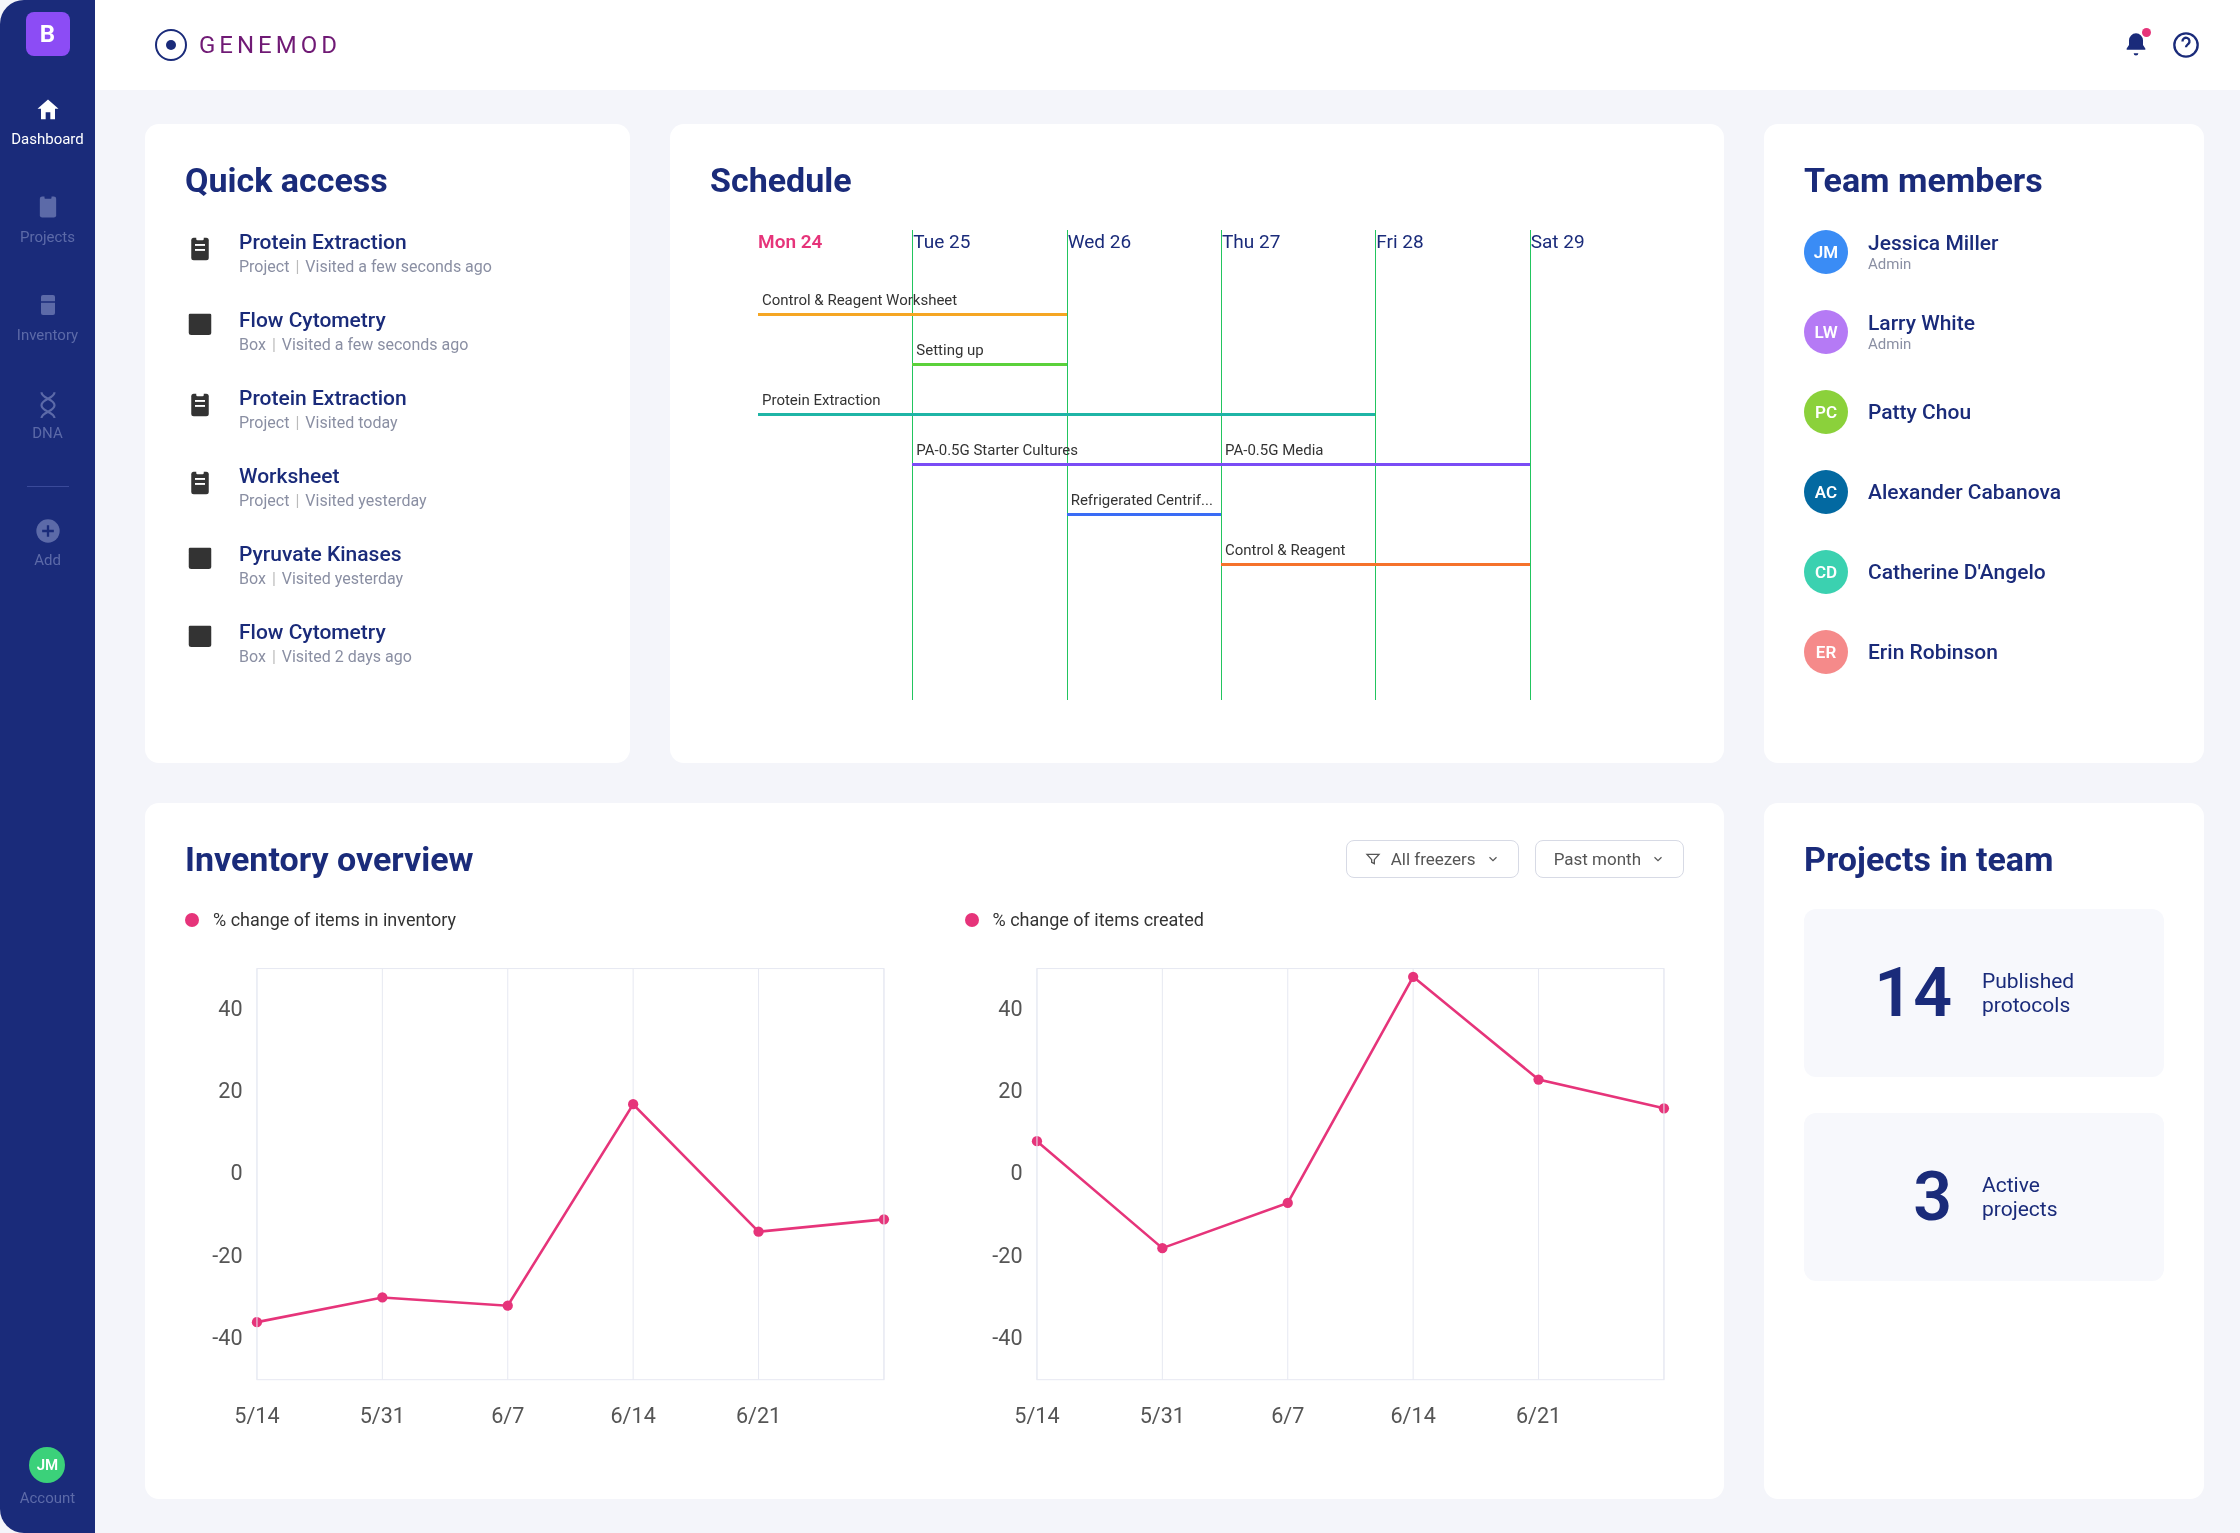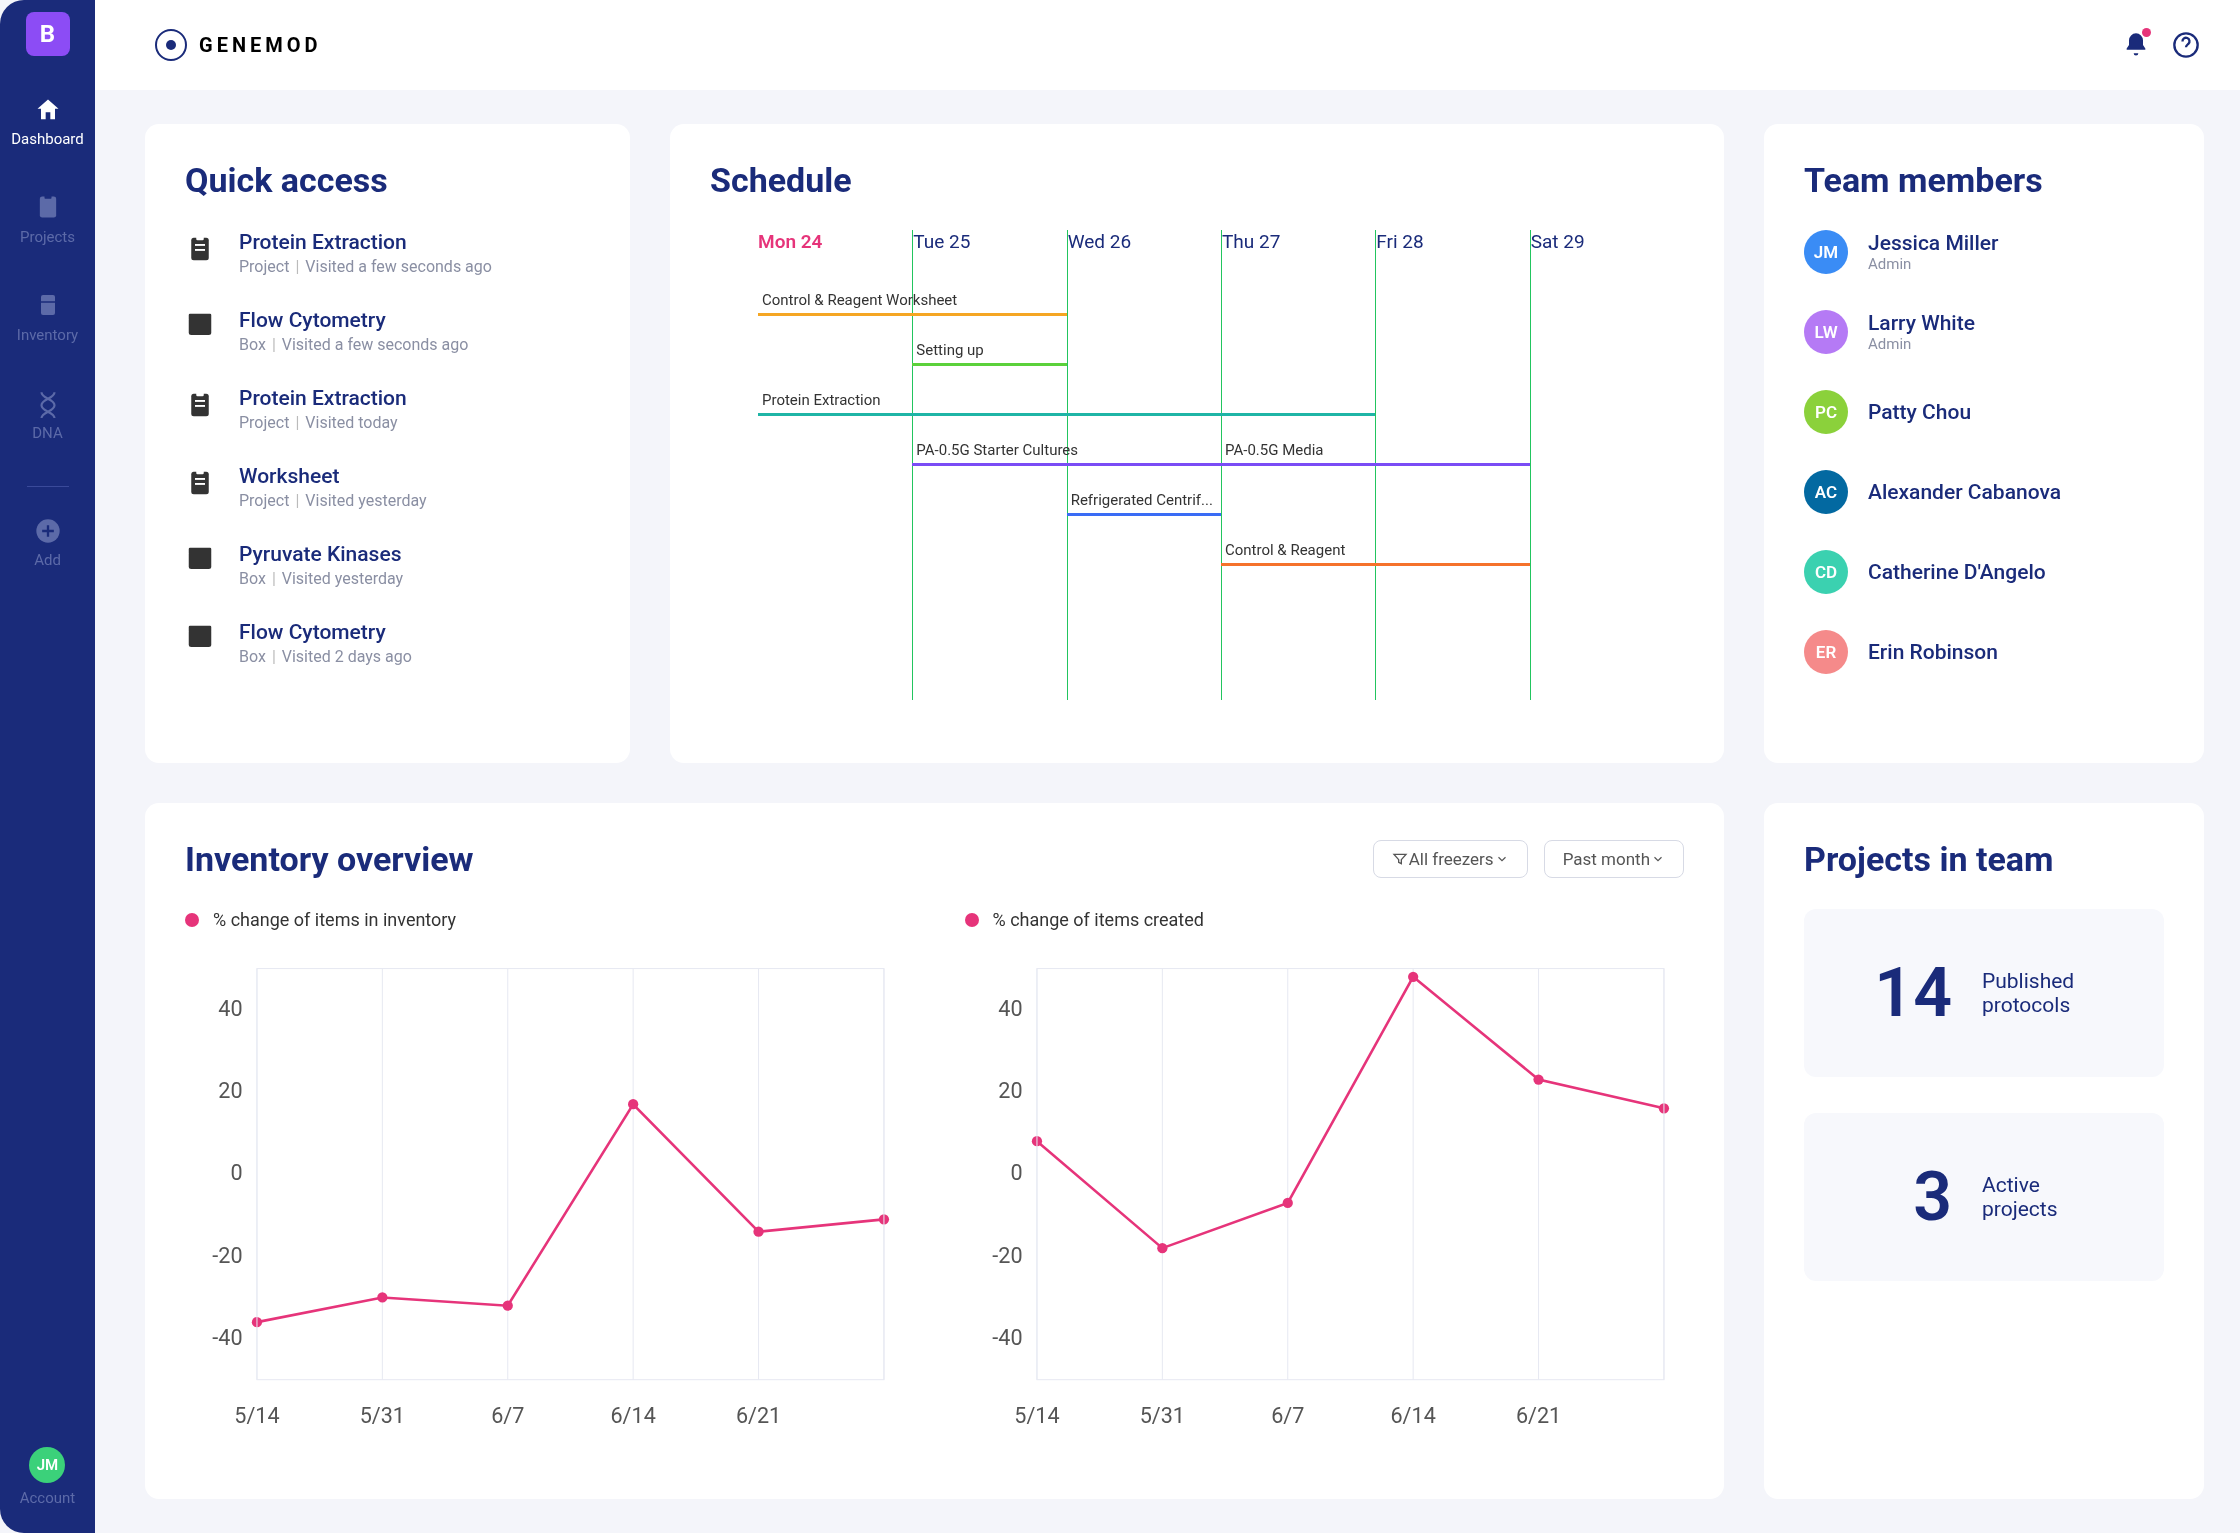--- a/index.html
+++ b/index.html
@@ -52,21 +52,21 @@
   height: 90px; background: #fff;
   display: flex; align-items: center; justify-content: space-between;
   padding: 0 40px 0 60px;
 }
 .brand { display: flex; align-items: center; gap: 12px; }
 .brand-icon {
   width: 32px; height: 32px; border: 2px solid #1a2b7a; border-radius: 50%;
   display: flex; align-items: center; justify-content: center;
 }
 .brand-icon::after { content: ""; width: 10px; height: 10px; background: #1a2b7a; border-radius: 50%; }
-.brand-text { font-size: 20px; font-weight: 700; letter-spacing: 4px; color: #000000; }
+.brand-text { font-size: 24px; font-weight: 400; letter-spacing: 4px; color: #701a75; }
 .topbar-icons { display: flex; gap: 22px; align-items: center; }
 .icon-btn { width: 28px; height: 28px; cursor: pointer; position: relative; color: #1a2b7a; }
 .notif-dot { position: absolute; top: -3px; right: -1px; width: 9px; height: 9px; background: #e6347a; border-radius: 50%; }
 .content {
   flex: 1; padding: 34px 36px 34px 50px;
   display: grid; grid-template-columns: 485px 1fr 440px;
   grid-template-rows: auto auto; gap: 40px;
 }
 .card {
   background: #fff; border-radius: 14px; padding: 36px 40px;
@@ -111,21 +111,21 @@
 .tm-role { font-size: 15px; color: #8a8fa3; }
 .inventory {
   grid-column: 1 / span 2;
 }
 .inv-header { display: flex; justify-content: space-between; align-items: center; margin-bottom: 30px; }
 .inv-header h2 { margin-bottom: 0; }
 .inv-filters { display: flex; gap: 16px; }
 .pill {
   border: 1px solid #d7dae5; border-radius: 8px;
   padding: 8px 18px; font-size: 17px; color: #555;
-  display: flex; align-items: center; gap: 1px; cursor: pointer;
+  display: flex; align-items: center; gap: 10px; cursor: pointer;
 }
 .inv-charts { display: flex; gap: 60px; }
 .chart { flex: 1; }
 .chart-legend {
   display: flex; align-items: center; gap: 14px;
   font-size: 18px; color: #333; margin-bottom: 18px;
 }
 .legend-dot { width: 14px; height: 14px; border-radius: 50%; background: #e6347a; }
 .chart svg { width: 100%; height: auto; }
 .axis-text { font-size: 21px; fill: #555; }

